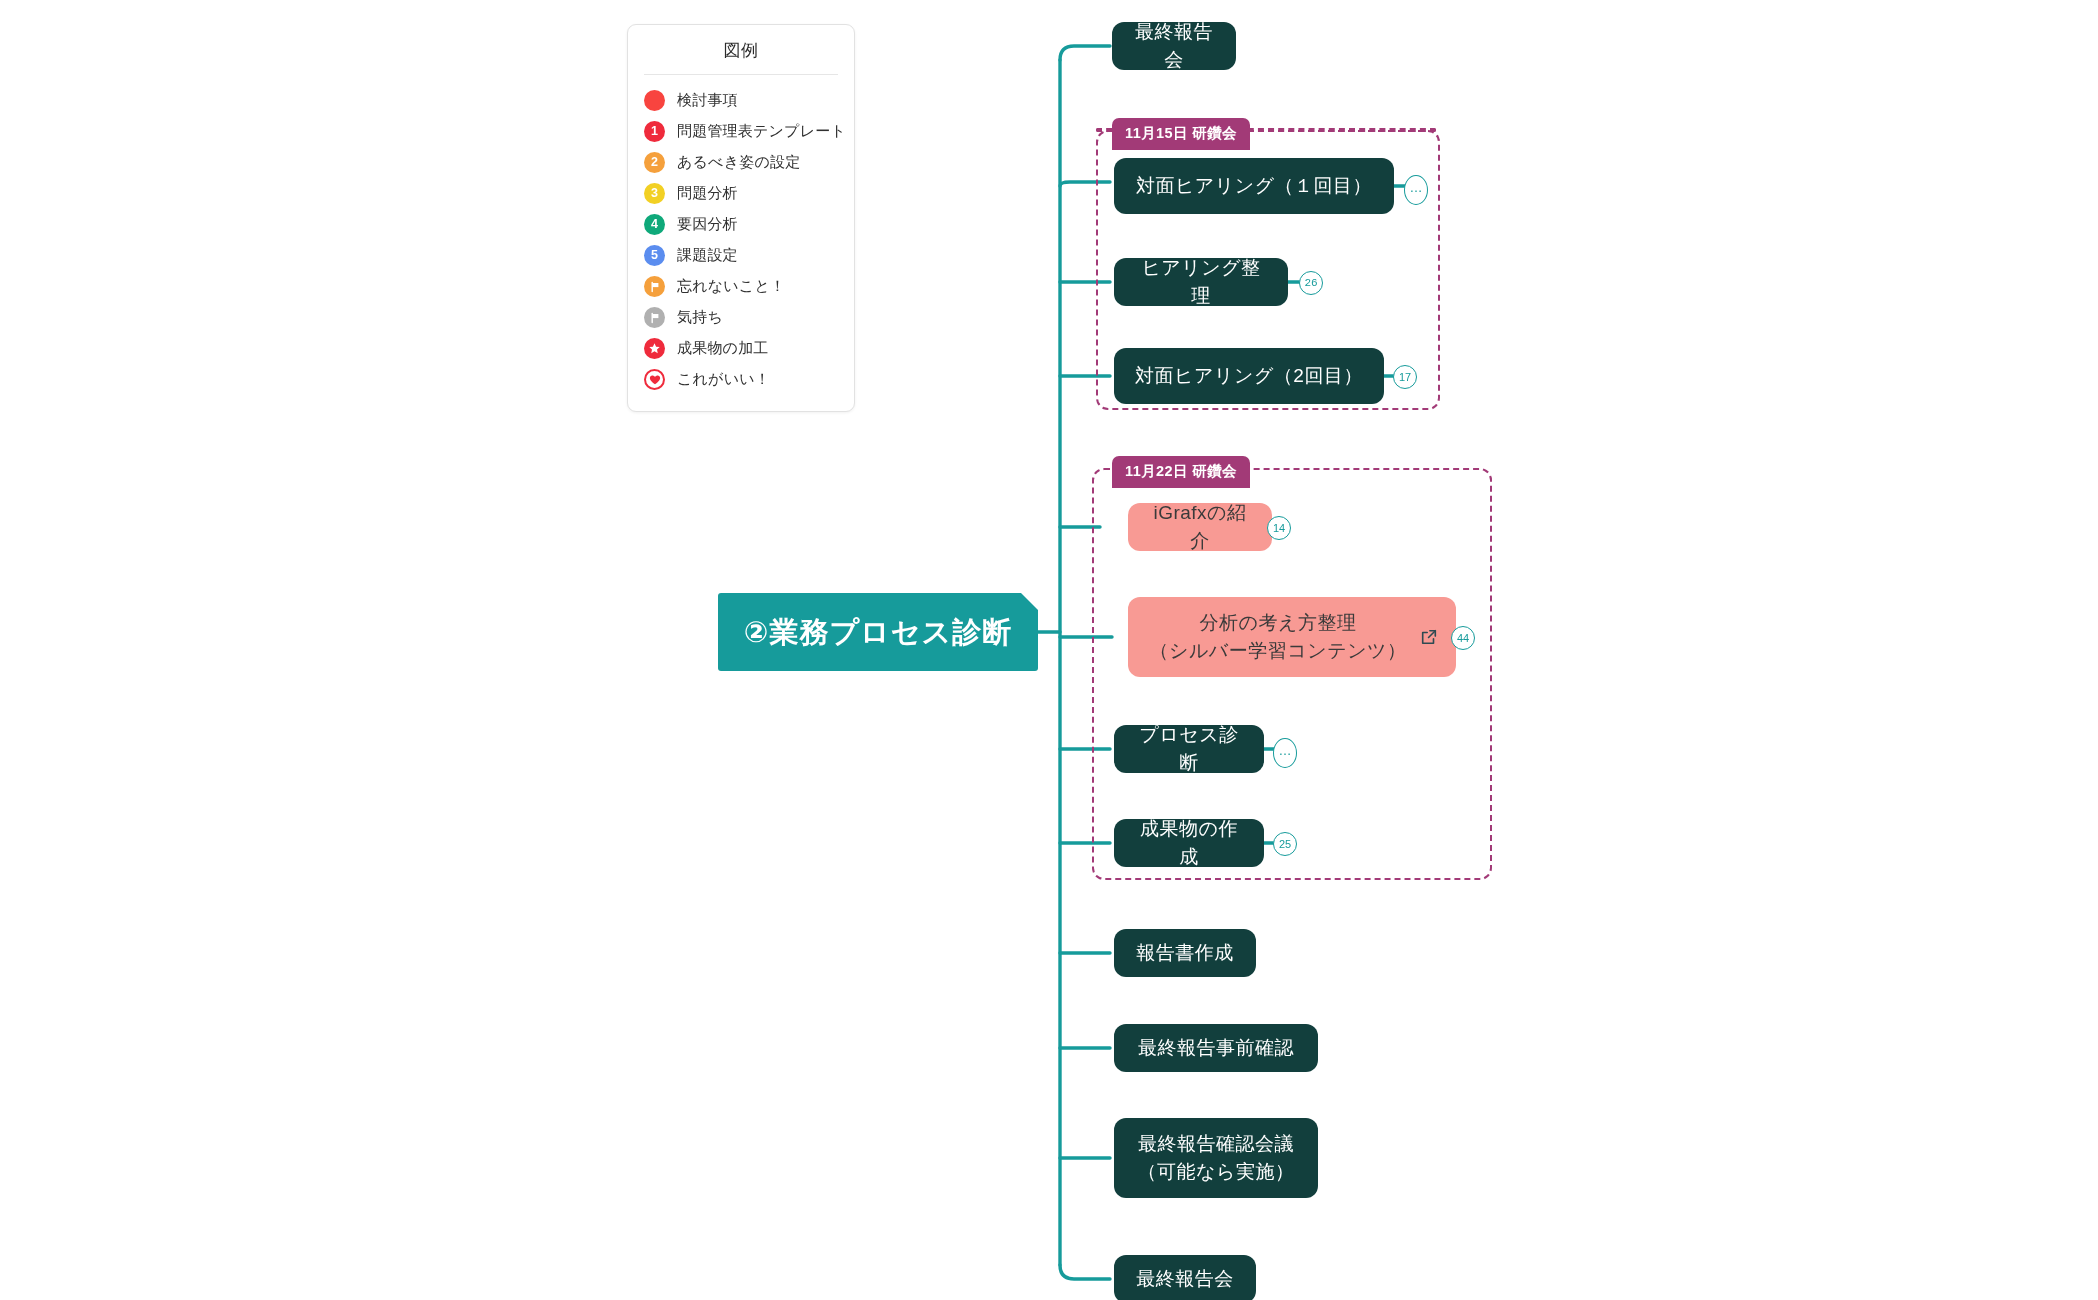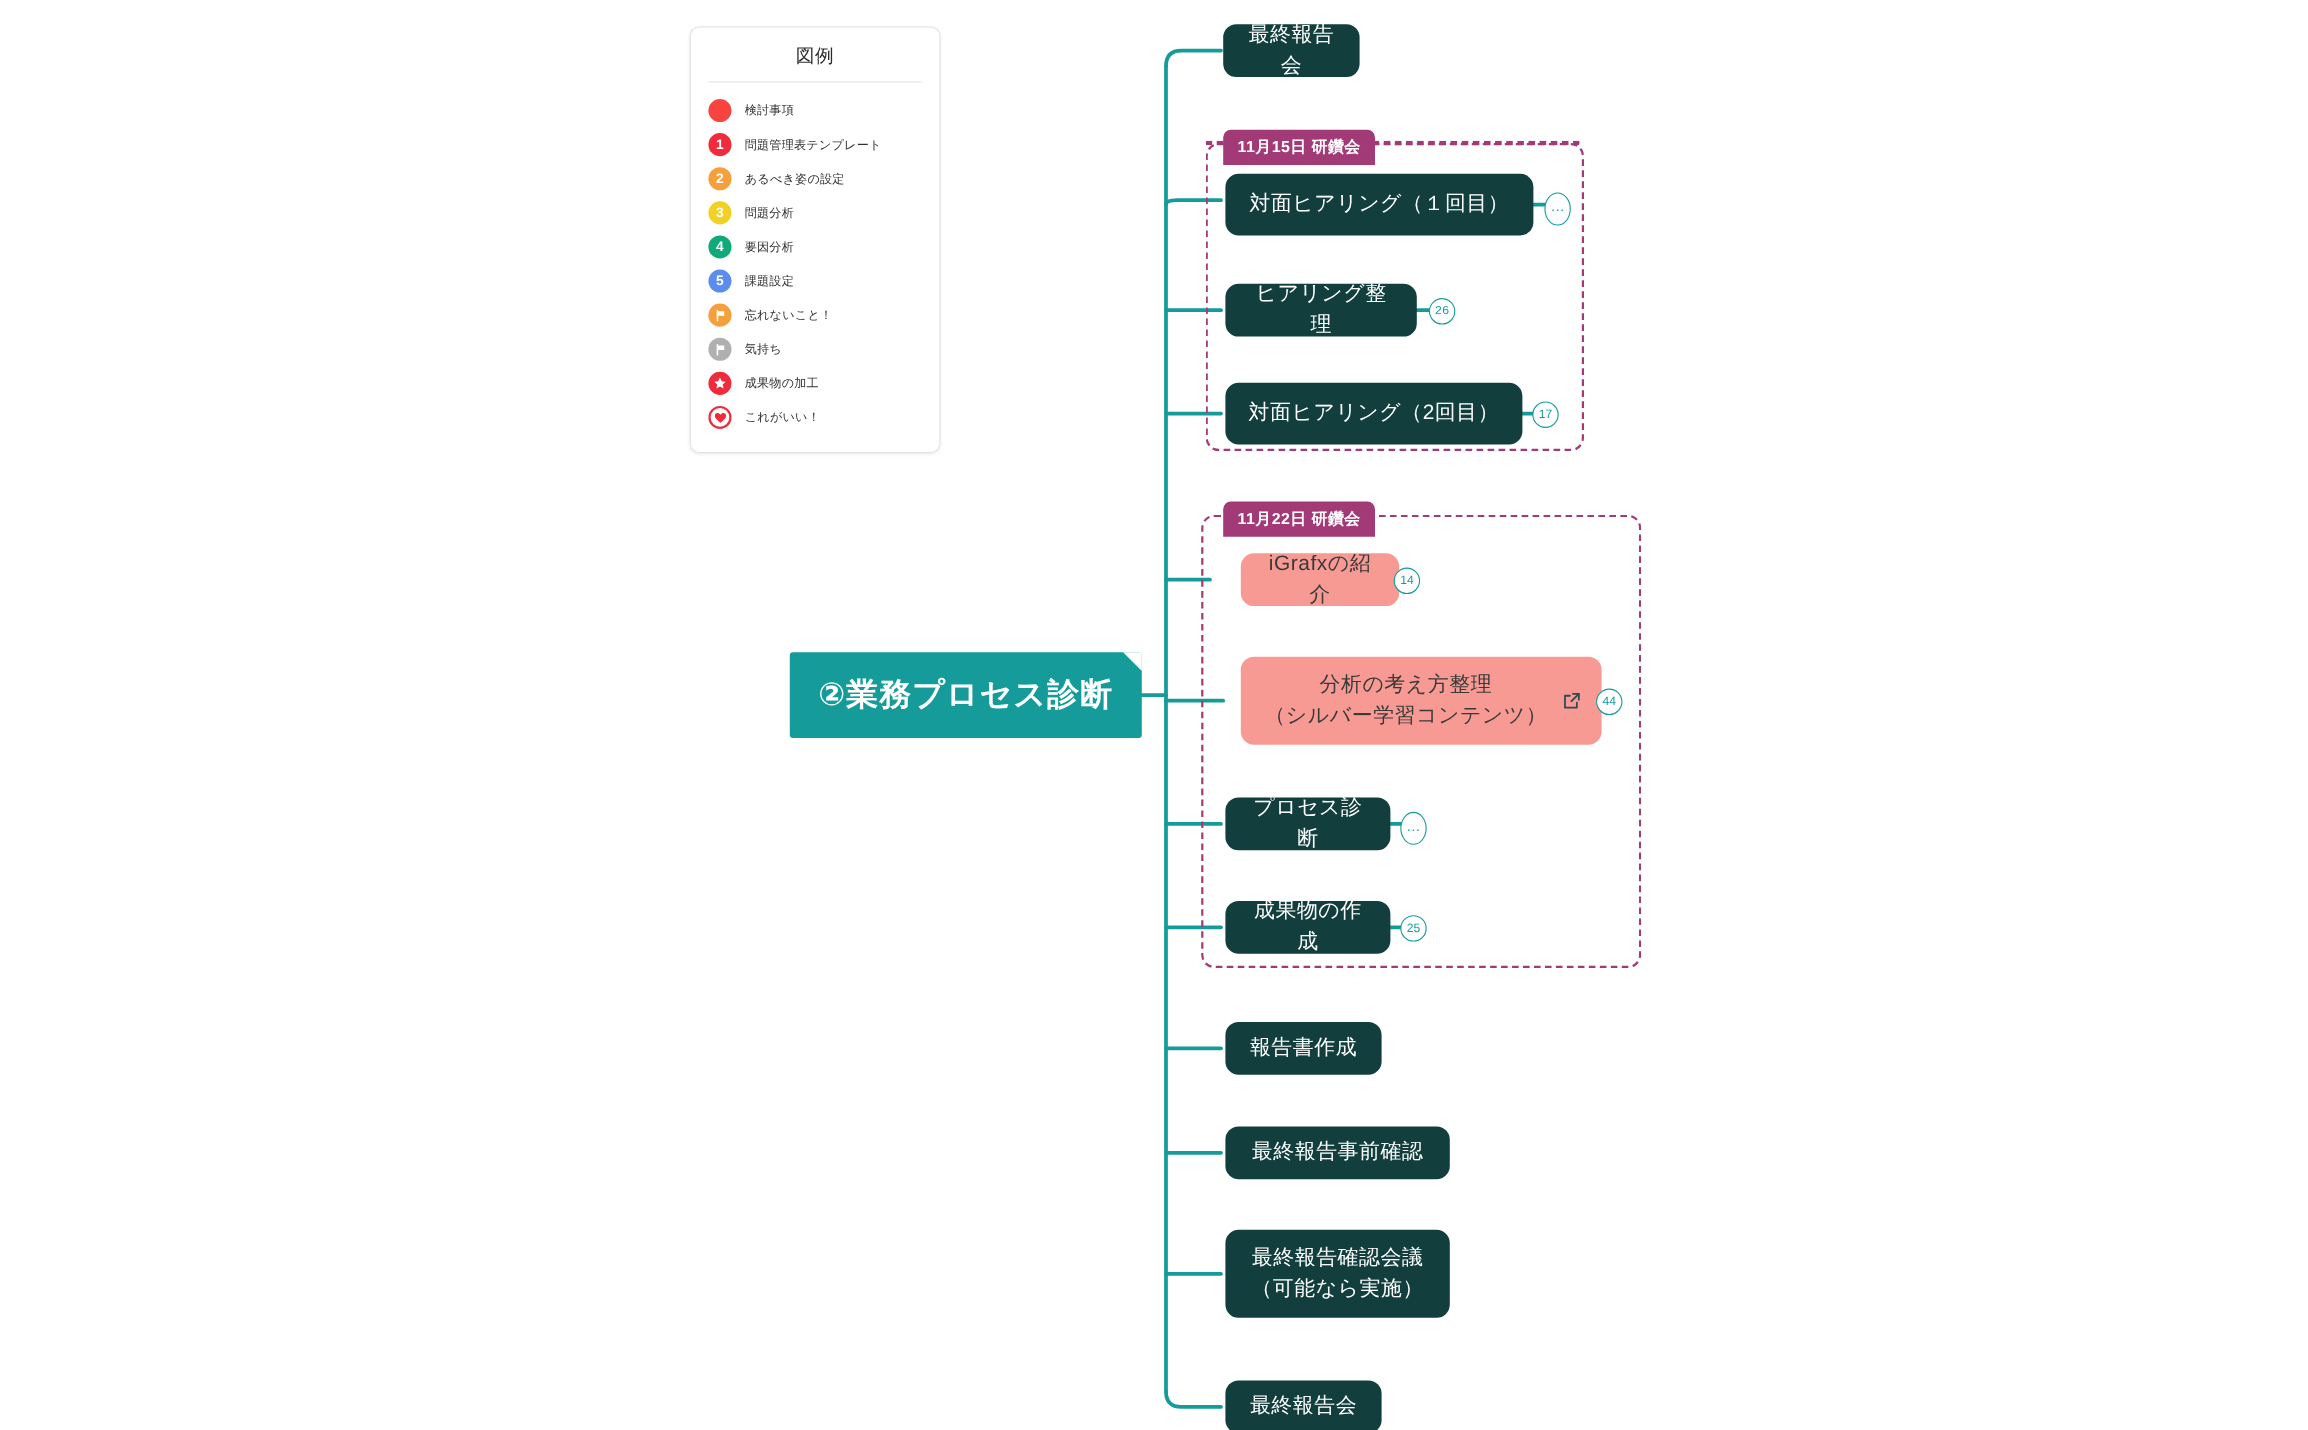--- a/index.html
+++ b/index.html
@@ -53,21 +53,21 @@
     background: #e6e6e6;
     margin: 0 16px 10px 16px;
   }
   .legend-item {
     display: flex;
     align-items: center;
     padding: 5px 0 5px 16px;
     gap: 12px;
   }
   .legend-label {
-    font-size: 11px;
+    font-size: 15px;
     color: #303030;
     white-space: nowrap;
     letter-spacing: 0.2px;
   }
   .lg-icon {
     width: 21px;
     height: 21px;
     flex: 0 0 21px;
     border-radius: 50%;
     display: flex;

